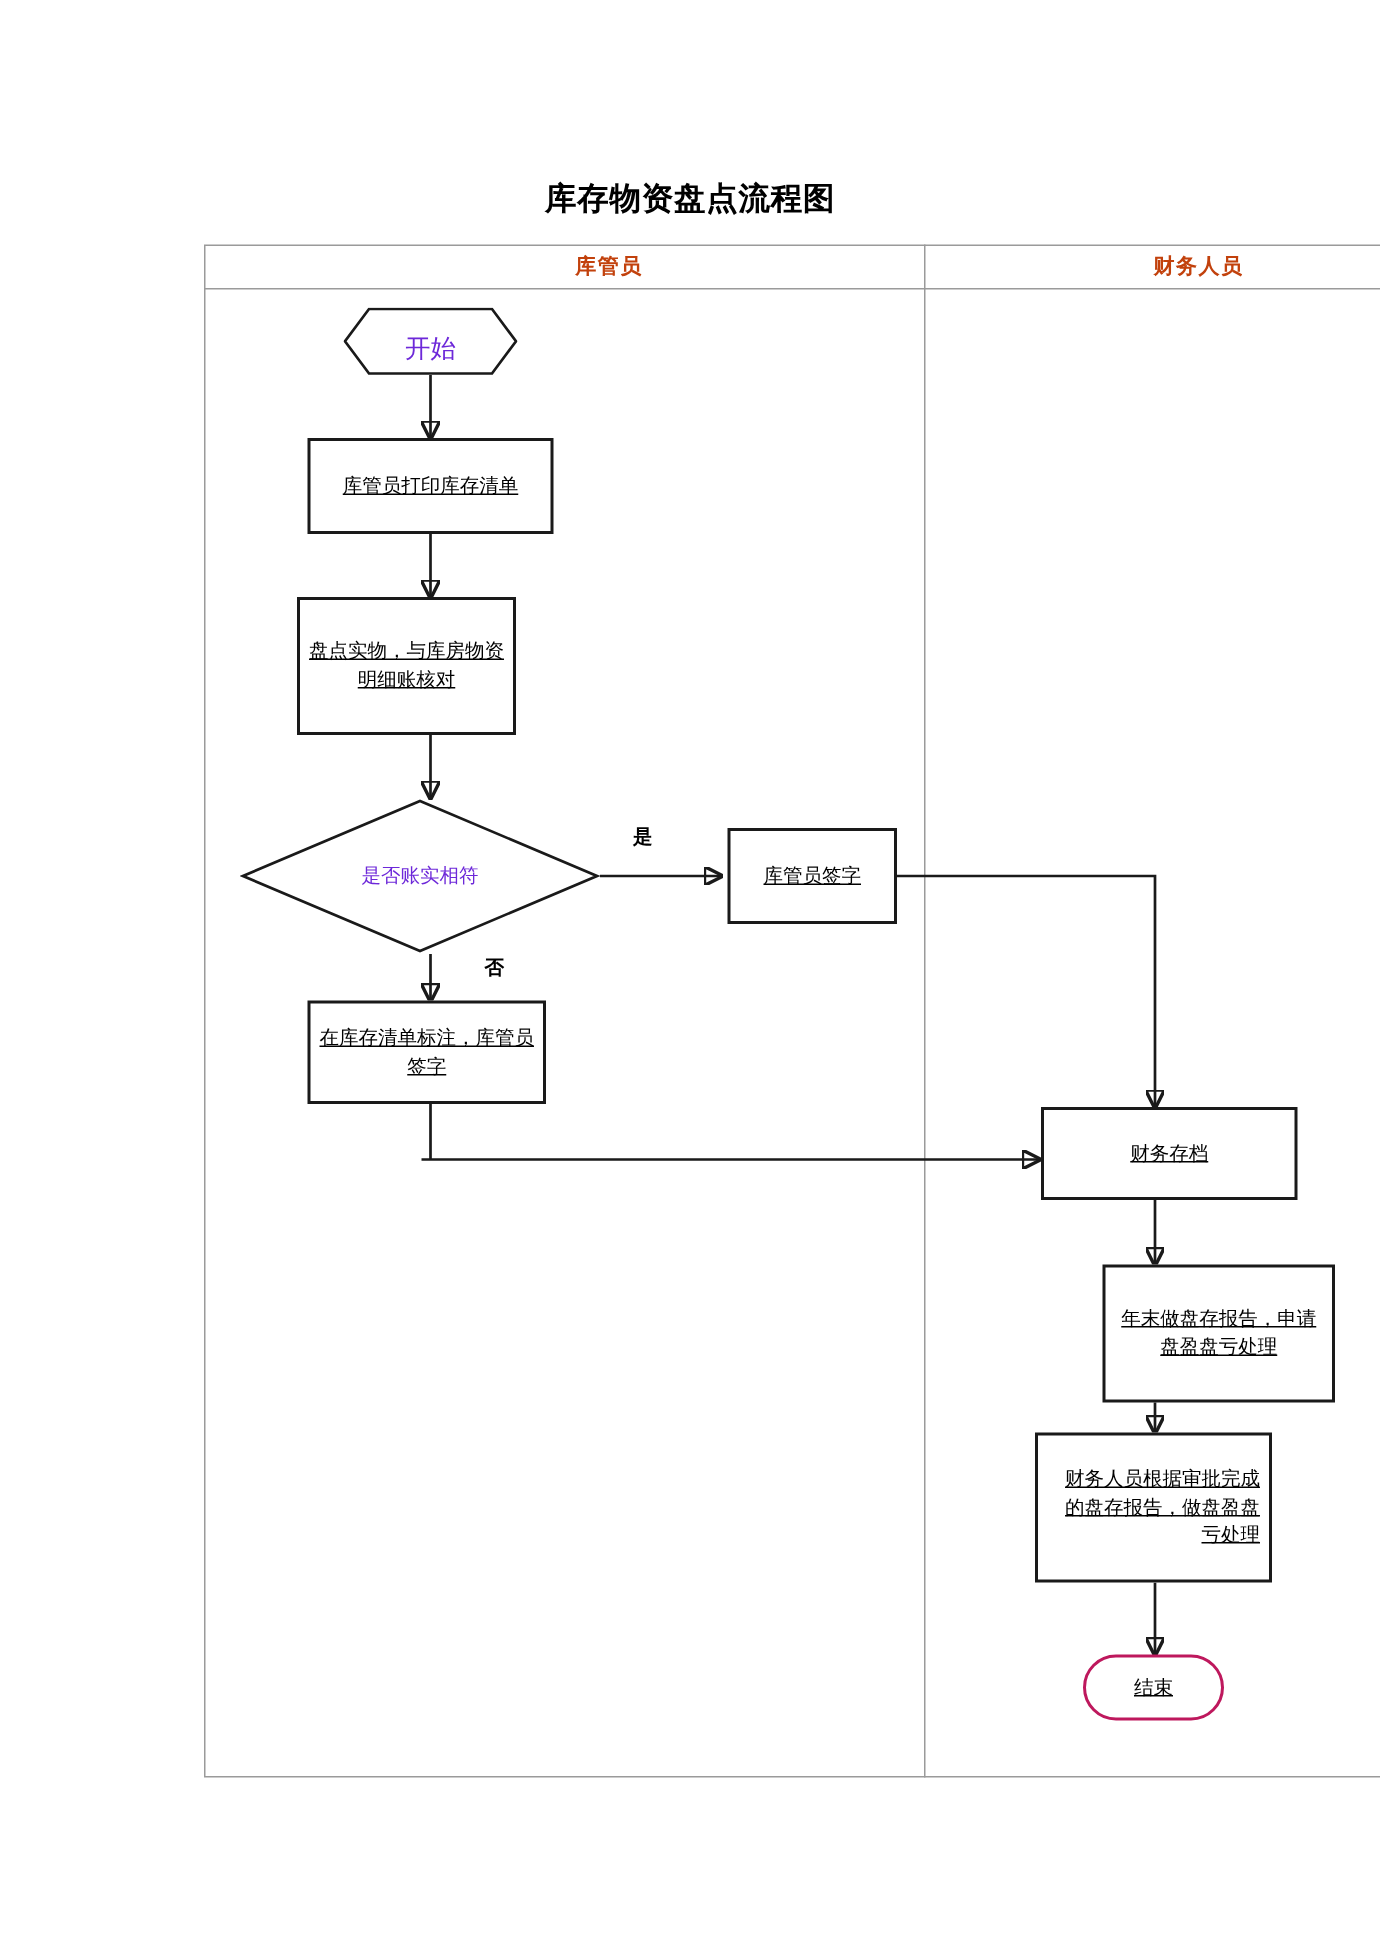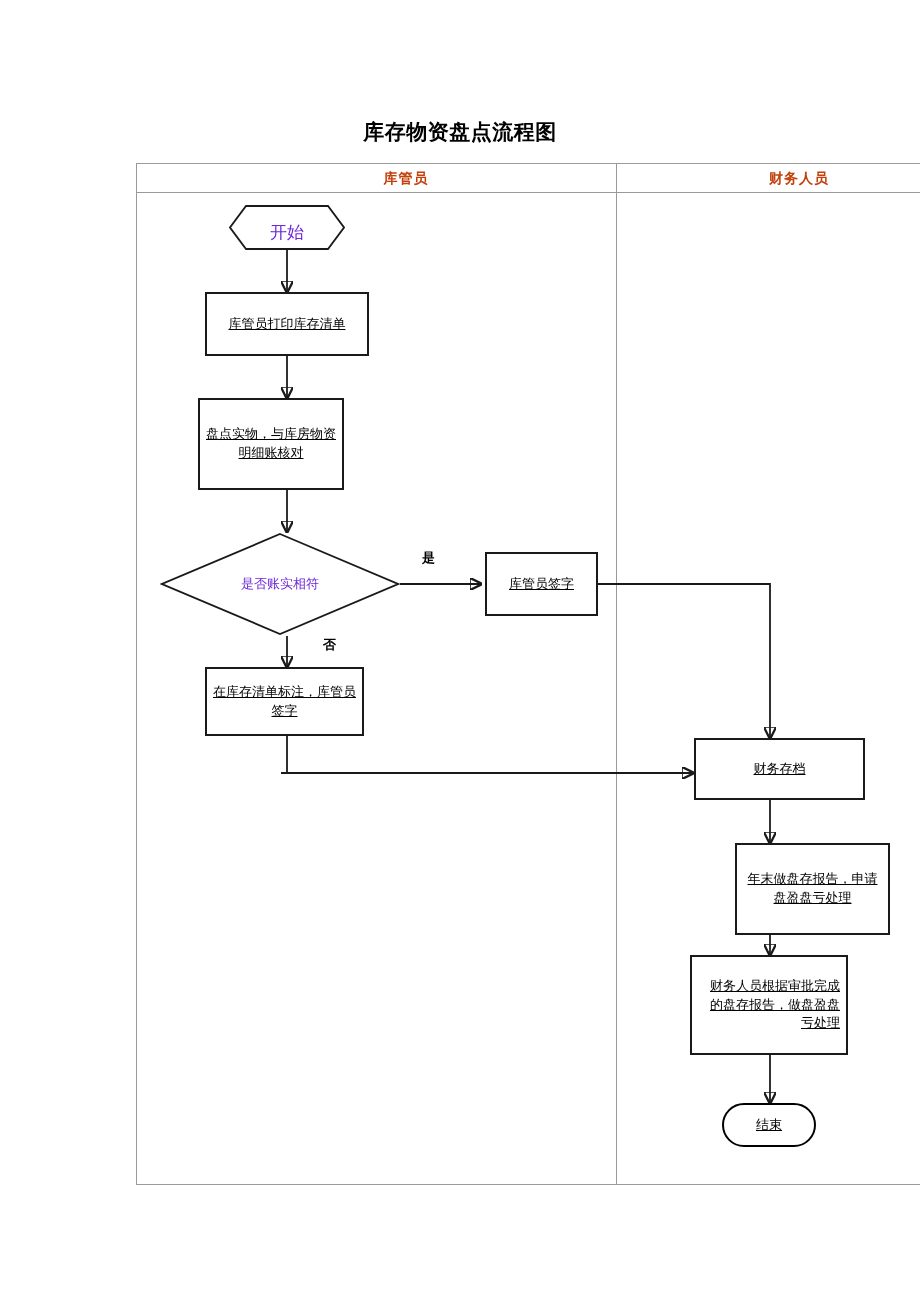--- a/index.html
+++ b/index.html
@@ -97,21 +97,21 @@
     text-decoration: underline;
   }
 
   
   .node.process {
     border: 2px solid #1a1a1a;
   }
 
   
   .node.terminator {
-    border: 2px solid #000000;
+    border: 2px solid #be185d;
     border-radius: 22px;
   }
 
   
   .hexagon-wrap {
     position: absolute;
   }
   .hexagon-wrap svg { display: block; }
   .hexagon-wrap .hex-text {
     position: absolute;

